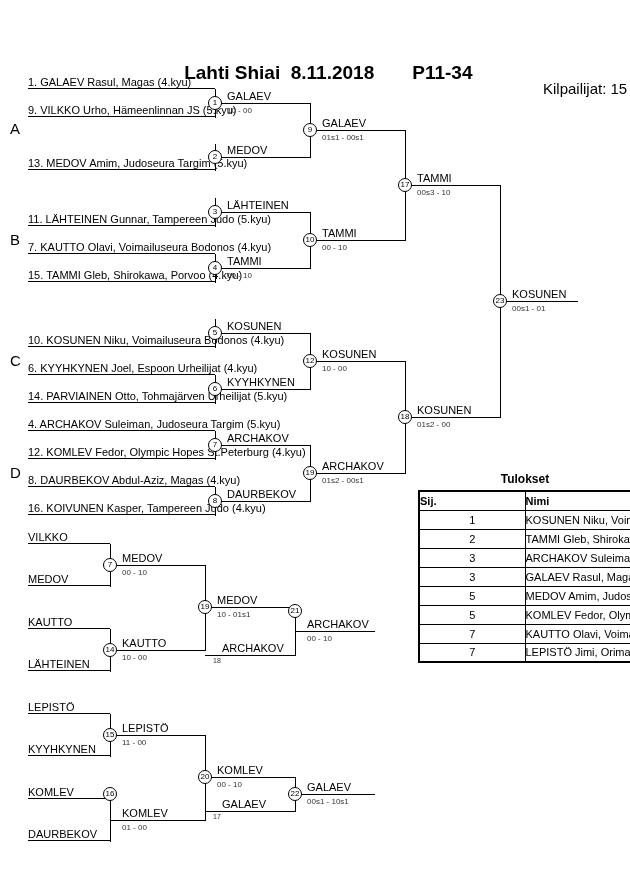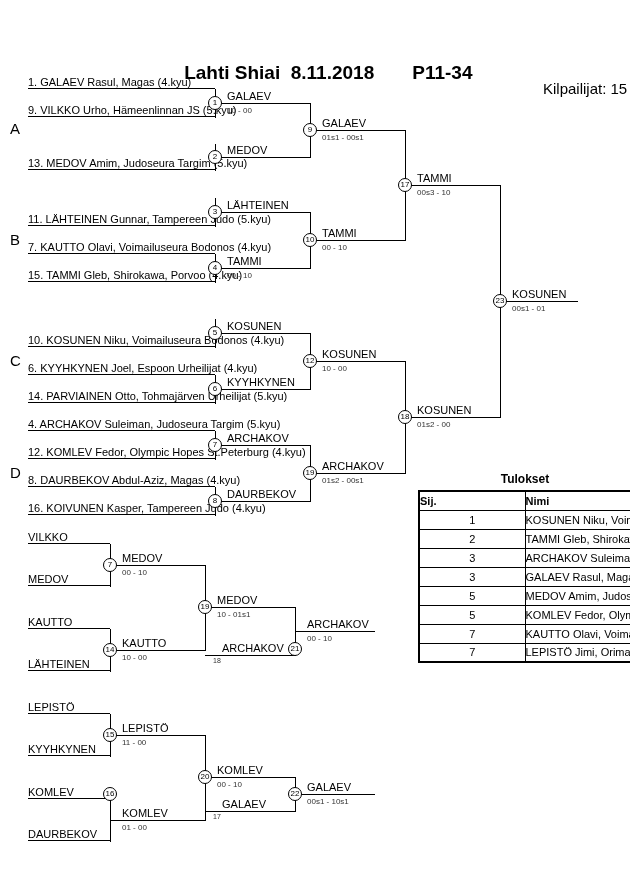--- a/index.html
+++ b/index.html
@@ -163,21 +163,21 @@
   <div class="c" style="left:198px;top:600px">19</div>
   <div class="wn" style="left:217px;top:594px">MEDOV</div>
   <div class="ws" style="left:217px;top:610px">10 - 01s1</div>
 
   <div class="hl" style="left:205px;top:655px;width:90px"></div>
   <div class="wn" style="left:222px;top:642px">ARCHAKOV</div>
   <div class="ref" style="left:213px;top:657px">18</div>
 
   <div class="vl" style="left:295px;top:607px;height:49px"></div>
   <div class="hl" style="left:295px;top:631px;width:80px"></div>
-  <div class="c" style="left:288px;top:642px">21</div>
+  <div class="c" style="left:288px;top:604px">21</div>
   <div class="wn" style="left:307px;top:618px">ARCHAKOV</div>
   <div class="ws" style="left:307px;top:634px">00 - 10</div>
 
   <div class="seed rseed" style="top:701px">LEPISTÖ</div>
   <div class="seed rseed" style="top:743px">KYYHKYNEN</div>
   <div class="seed rseed" style="top:786px">KOMLEV</div>
   <div class="seed rseed" style="top:828px">DAURBEKOV</div>
 
   <div class="vl" style="left:110px;top:714px;height:43px"></div>
   <div class="vl" style="left:110px;top:799px;height:43px"></div>

